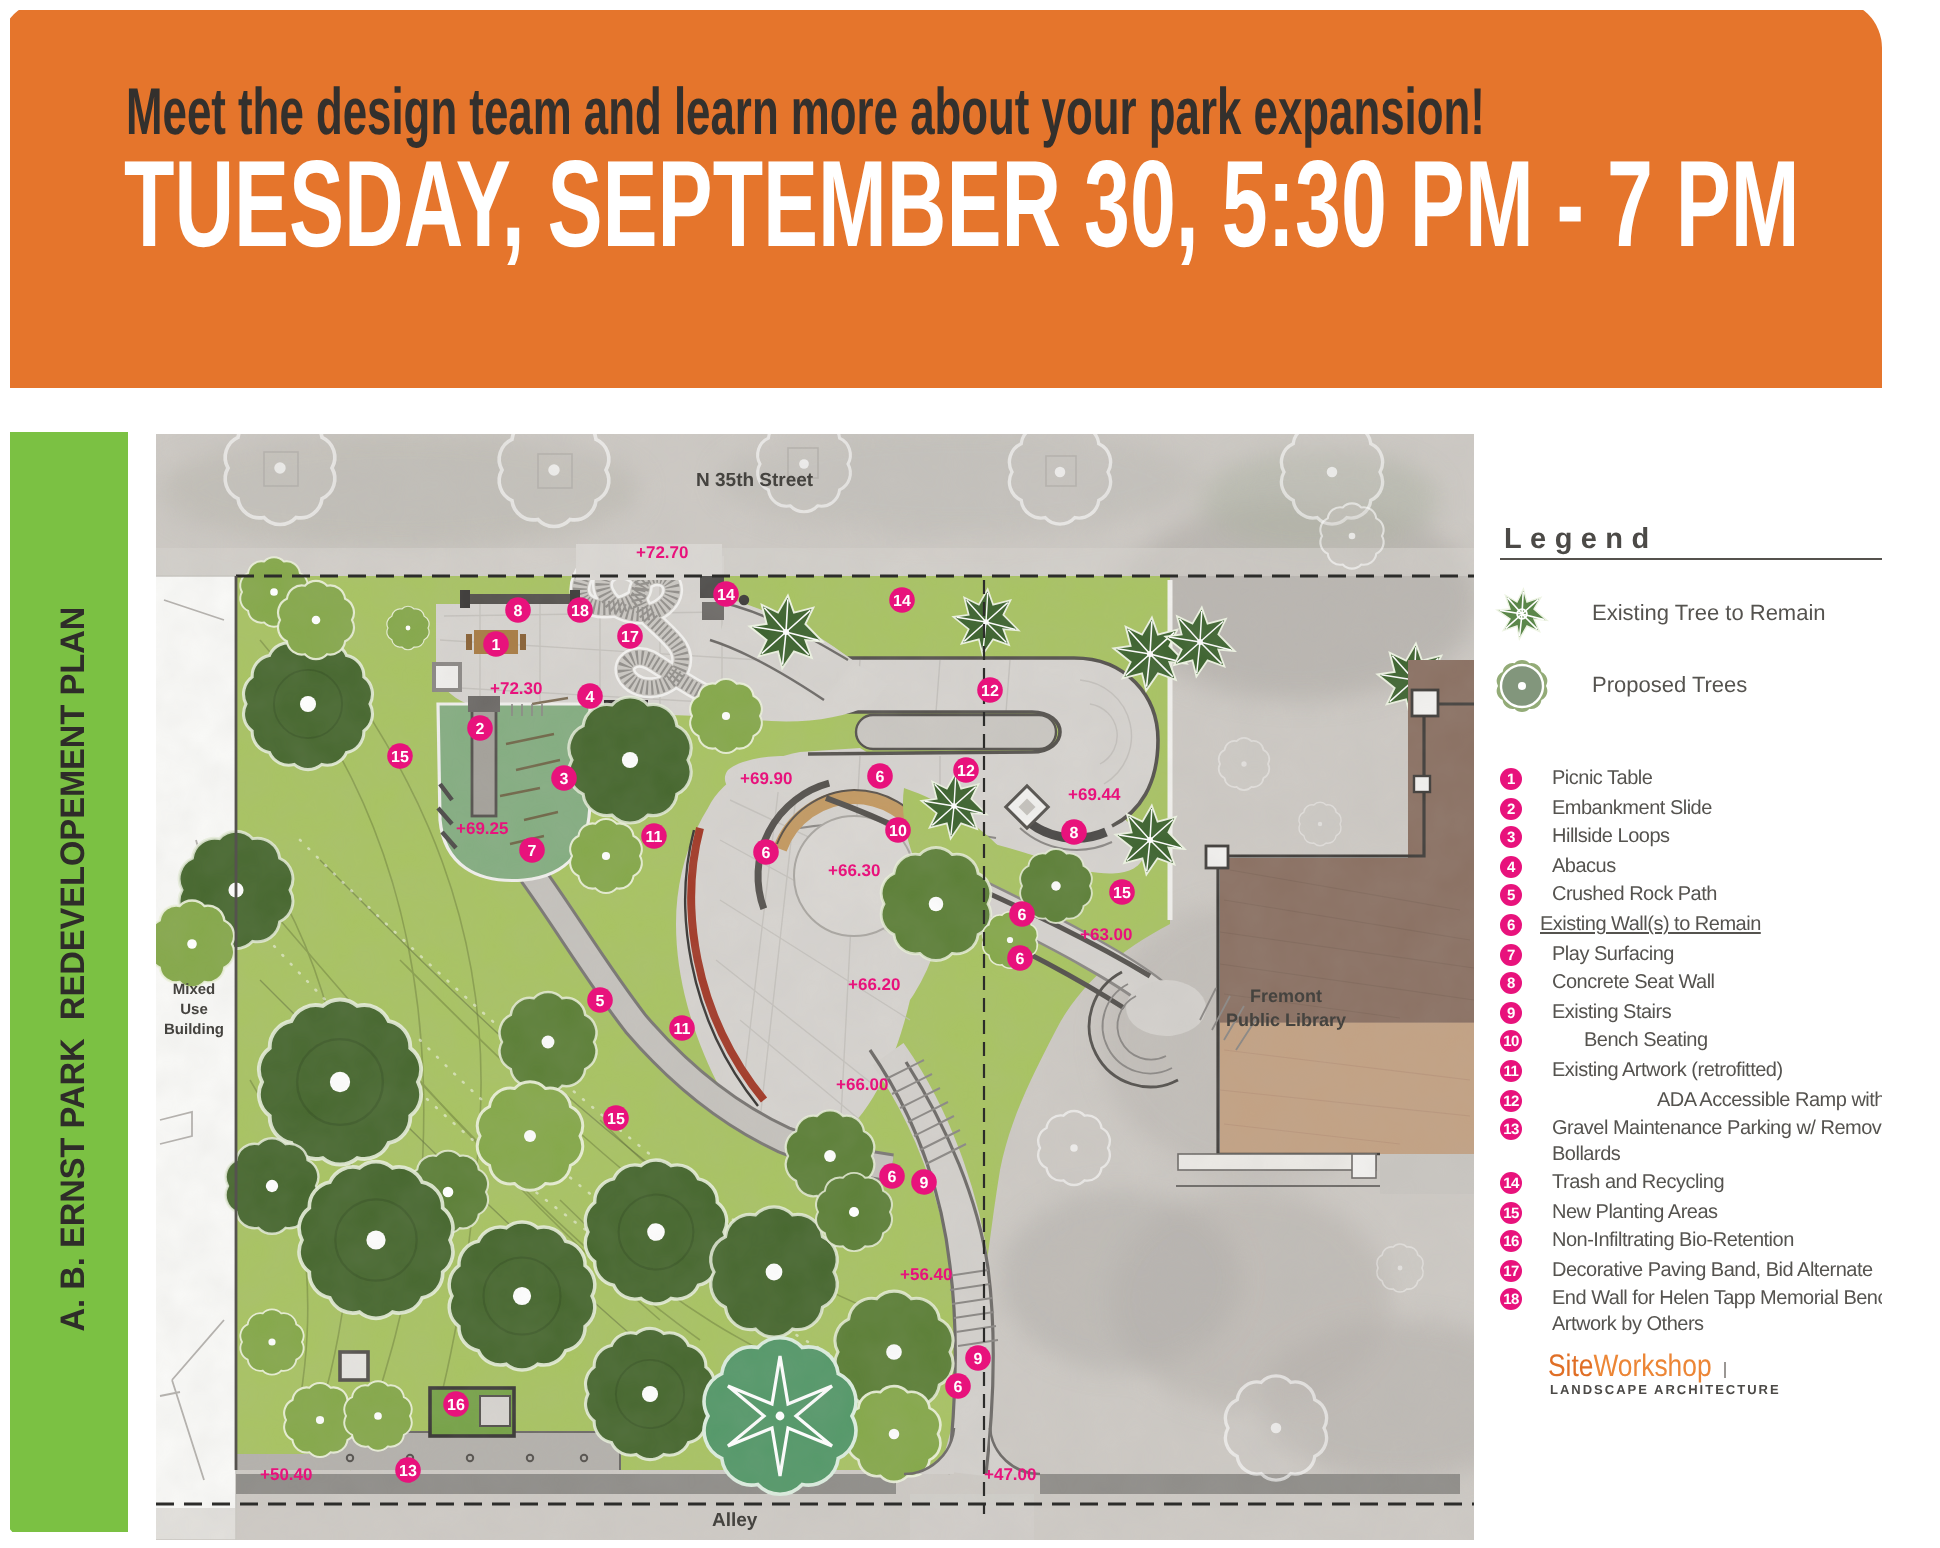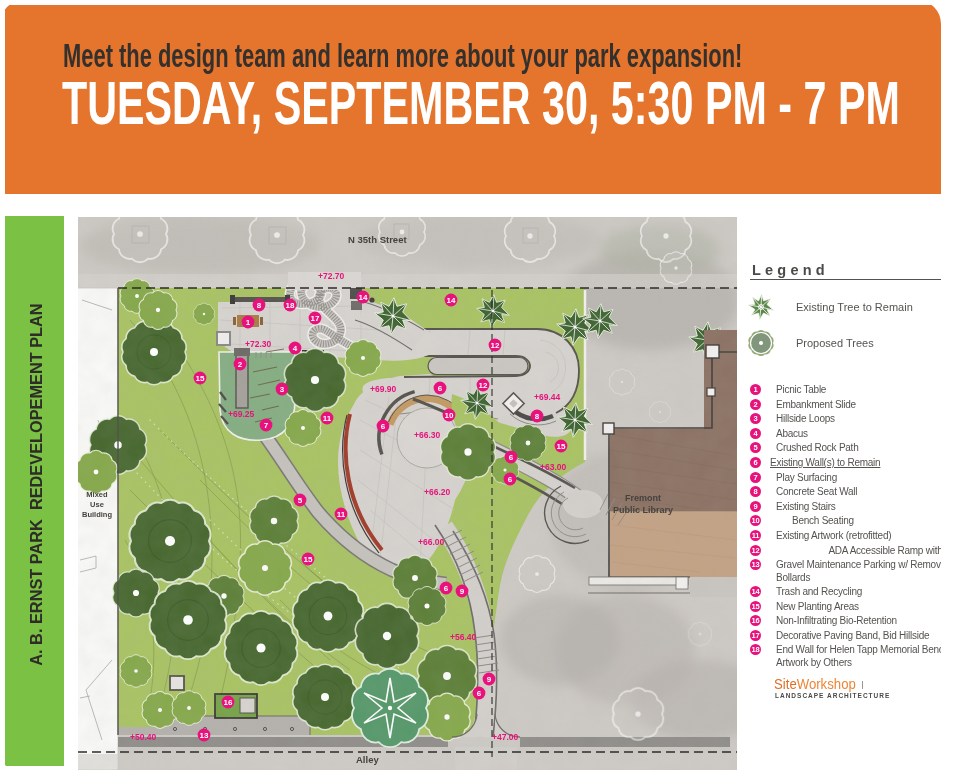--- a/index.html
+++ b/index.html
@@ -546,21 +546,21 @@
           <span style="position:absolute;left:26px;top:0;width:190px;line-height:13px;">New Planting Areas</span>
         </div>
 
     <div style="position:absolute;left:0;top:231.2px;width:218px;">
           <span style="position:absolute;left:0px;top:1px;width:11px;height:11px;border-radius:50%;background:#e8127c;color:#fff;font-size:7.5px;font-weight:bold;text-align:center;line-height:11px;">16</span>
           <span style="position:absolute;left:26px;top:0;width:190px;line-height:13px;">Non-Infiltrating Bio-Retention</span>
         </div>
 
     <div style="position:absolute;left:0;top:245.8px;width:218px;">
           <span style="position:absolute;left:0px;top:1px;width:11px;height:11px;border-radius:50%;background:#e8127c;color:#fff;font-size:7.5px;font-weight:bold;text-align:center;line-height:11px;">17</span>
-          <span style="position:absolute;left:26px;top:0;width:190px;line-height:13px;">Decorative Paving Band, Bid Hillside</span>
+          <span style="position:absolute;left:26px;top:0;width:190px;line-height:13px;">Decorative Paving Band, Bid Alternate</span>
         </div>
 
     <div style="position:absolute;left:0;top:260.4px;width:218px;">
           <span style="position:absolute;left:0px;top:1px;width:11px;height:11px;border-radius:50%;background:#e8127c;color:#fff;font-size:7.5px;font-weight:bold;text-align:center;line-height:11px;">18</span>
           <span style="position:absolute;left:26px;top:0;width:190px;line-height:13px;">End Wall for Helen Tapp Memorial Bench Tile Artwork by Others</span>
         </div>
   </div>
 
   <div style="position:absolute;left:24px;top:458px;font-size:15.5px;color:#e06f26;white-space:nowrap;"><span style="display:inline-block;transform:scaleX(0.85);transform-origin:0 50%;">Site<span style="color:#ec8636;">Workshop</span></span></div>
   <div style="position:absolute;left:25px;top:475px;font-size:6.5px;font-weight:bold;letter-spacing:1px;color:#4c4a47;">LANDSCAPE ARCHITECTURE</div>

